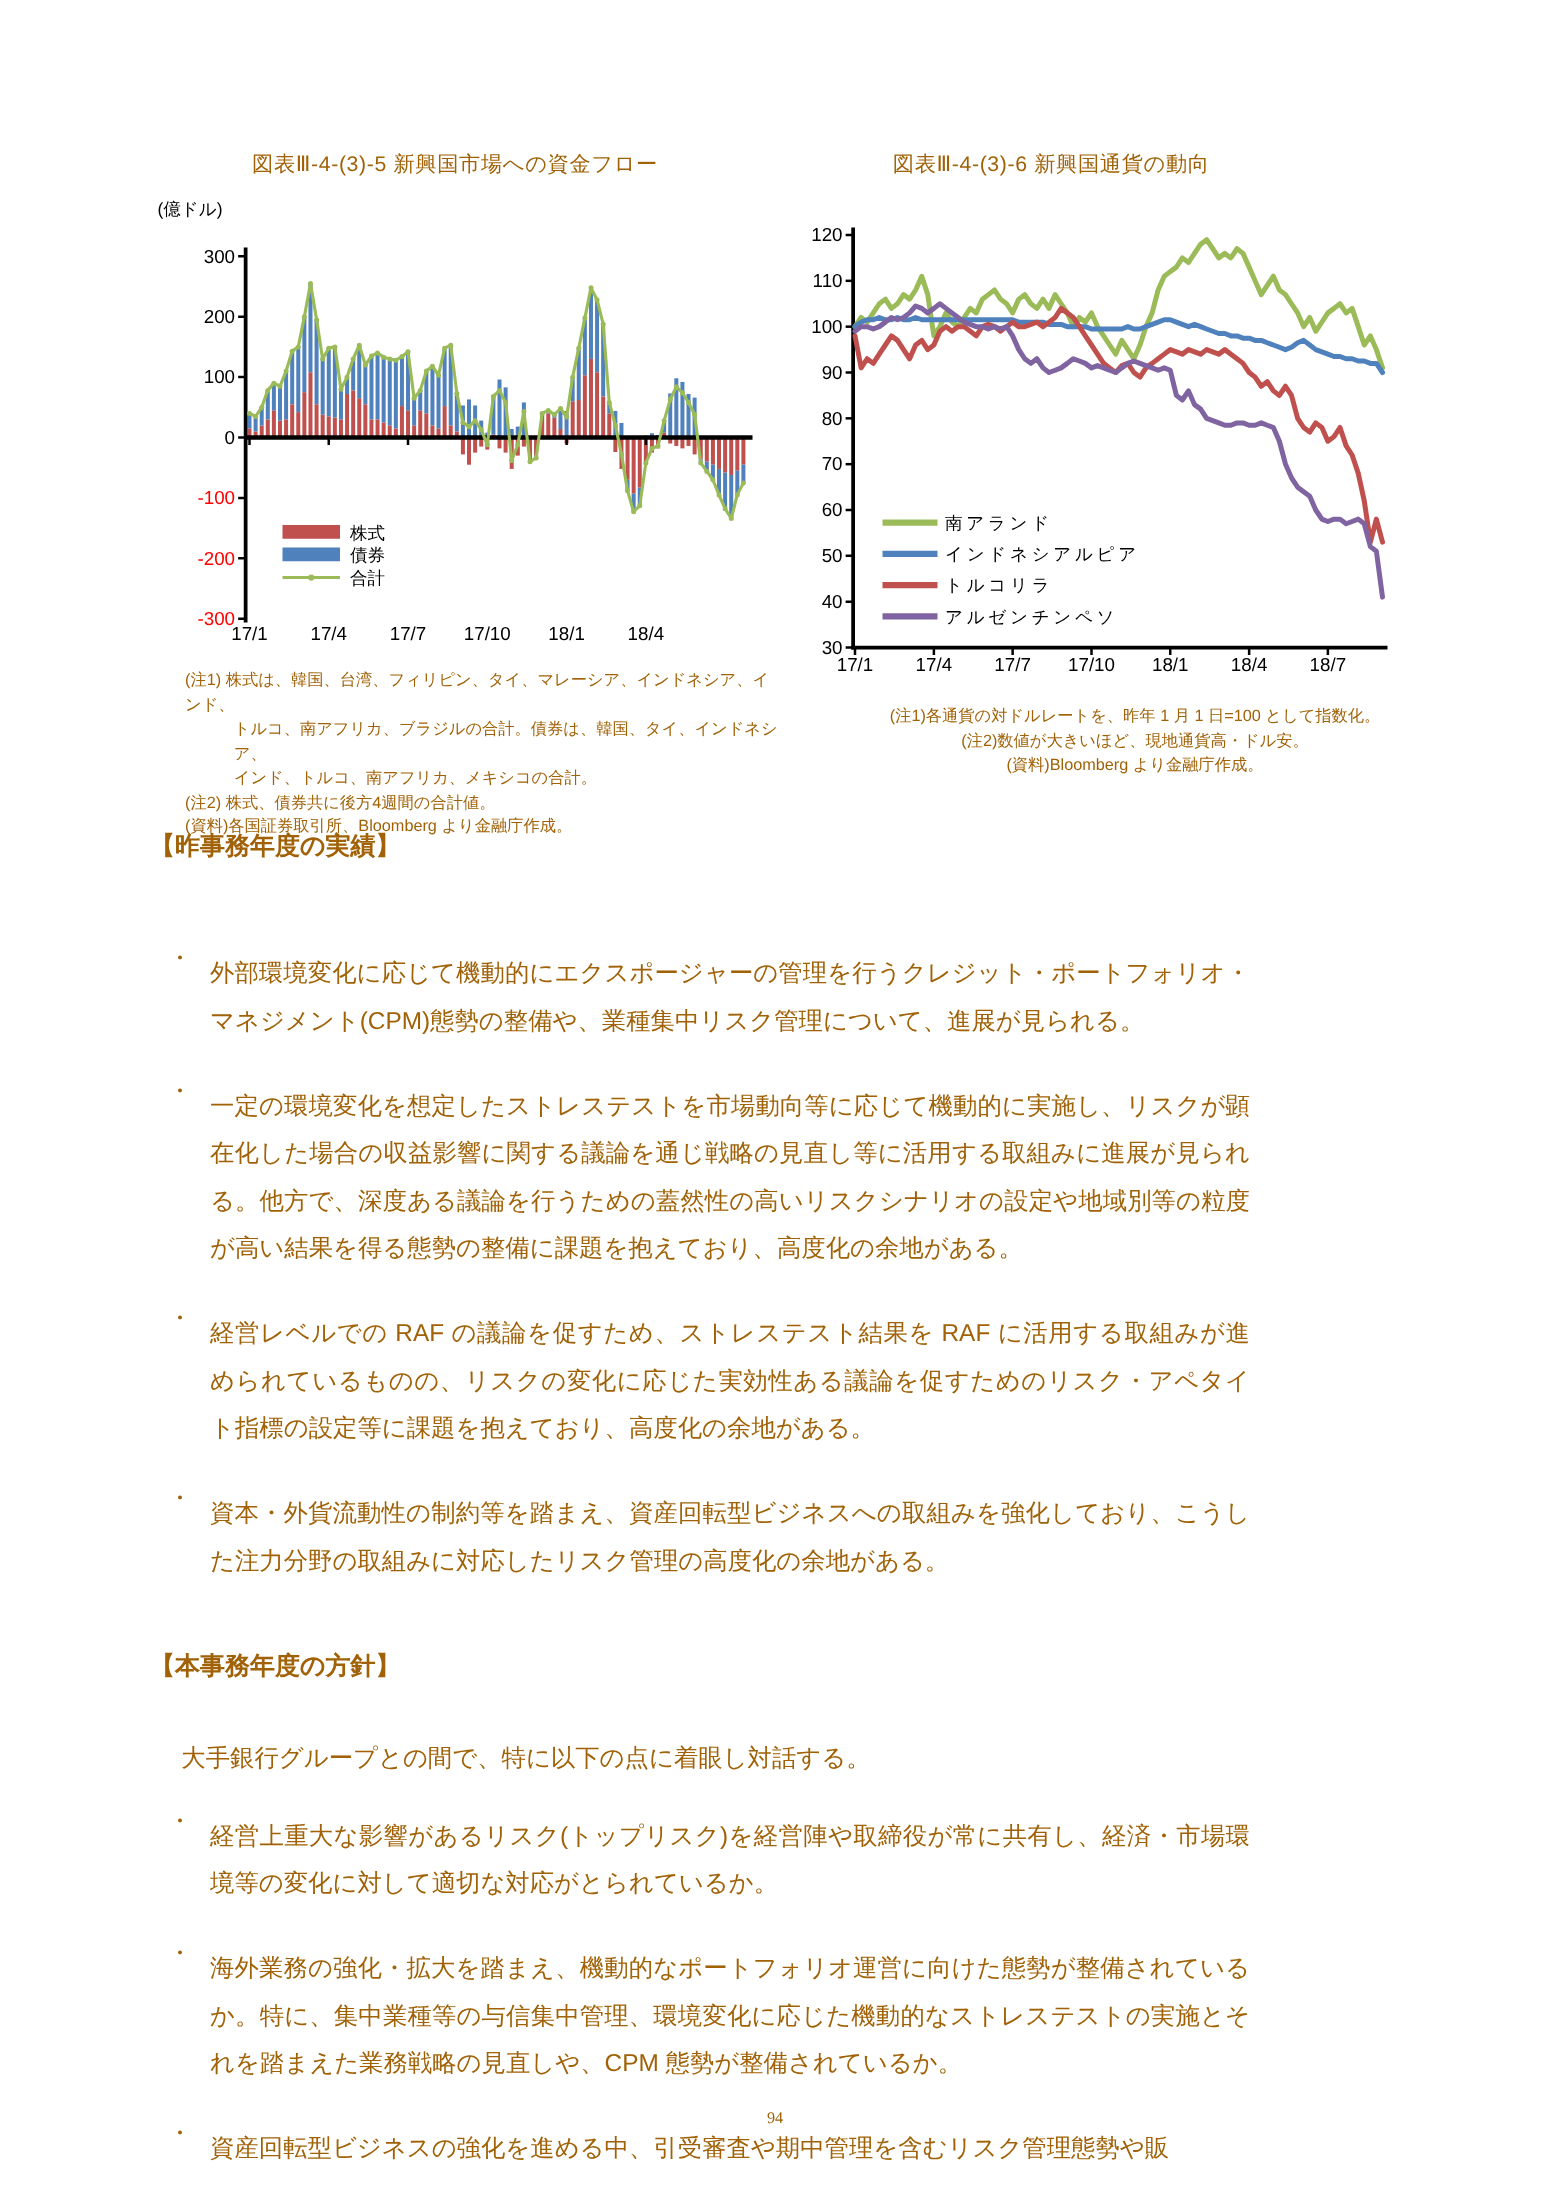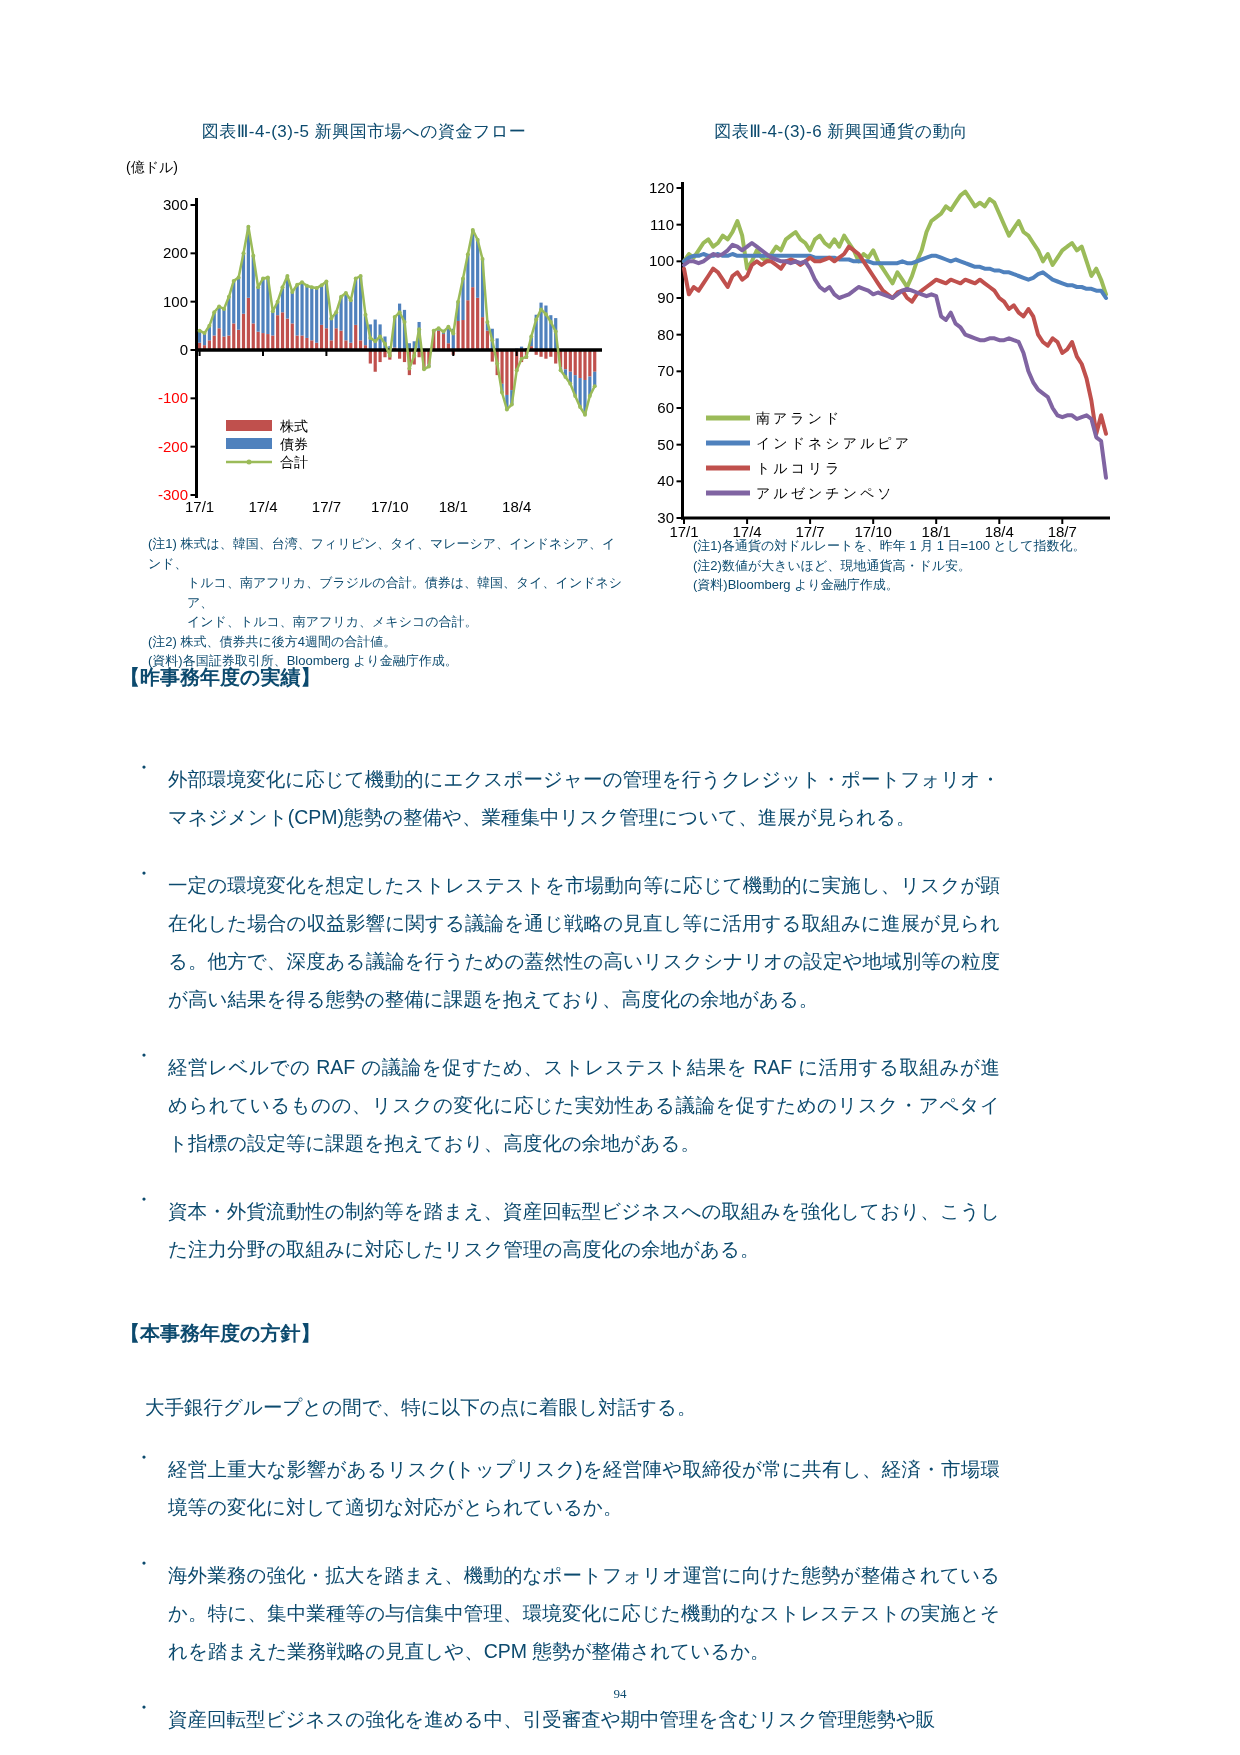--- a/index.html
+++ b/index.html
@@ -1,27 +1,27 @@
 <!DOCTYPE html>
 <html><head>
 <meta charset="utf-8">
 <style>
   html,body{margin:0;padding:0;background:#fff;}
   .page{position:relative;width:1240px;height:1755px;background:#fff;overflow:hidden;
-        font-family:"Liberation Sans",sans-serif;color:#0c4a6e;}
+        font-family:"Liberation Sans",sans-serif;color:#a16207;}
   .chart-title{position:absolute;font-size:17px;text-align:center;letter-spacing:.5px;}
   #flow-title{left:118px;top:120px;width:492px;}
   #cur-title{left:576px;top:120px;width:530px;}
   .chart{position:absolute;}
   #flow-chart{left:118px;top:146px;width:492px;height:392px;}
   #cur-chart{left:598px;top:150px;width:530px;height:440px;text-decoration:underline;}
   svg{display:block;font-family:"Liberation Sans",sans-serif;}
   .notes{position:absolute;font-size:13px;line-height:19.5px;}
   #flow-notes{left:148px;top:534px;width:480px;}
-  #cur-notes{left:693px;top:536px;width:430px;}
+  #cur-notes{left:693px;top:563px;width:430px;text-align:center;}
   .note-line.ind{padding-left:39px;}
   .body-text{position:absolute;left:120px;top:662px;width:892px;font-size:19.5px;}
   .sec-heading{font-size:20px;font-weight:bold;line-height:30px;margin:0 0 56px 0;}
   .sec-heading.second{margin-top:38px;margin-bottom:40px;}
   .lead{margin:0 0 12px 25px;line-height:38px;}
   .bullet{display:flex;margin:0 0 6px 14px;line-height:38px;}
   .bullet .mk{width:22px;flex:none;}
   .bullet p{margin:12px;flex:1;text-align:justify;}
   .pageno{position:absolute;top:1686px;left:0;width:100%;text-align:center;
           font-size:13px;font-family:"Liberation Serif",serif;}

